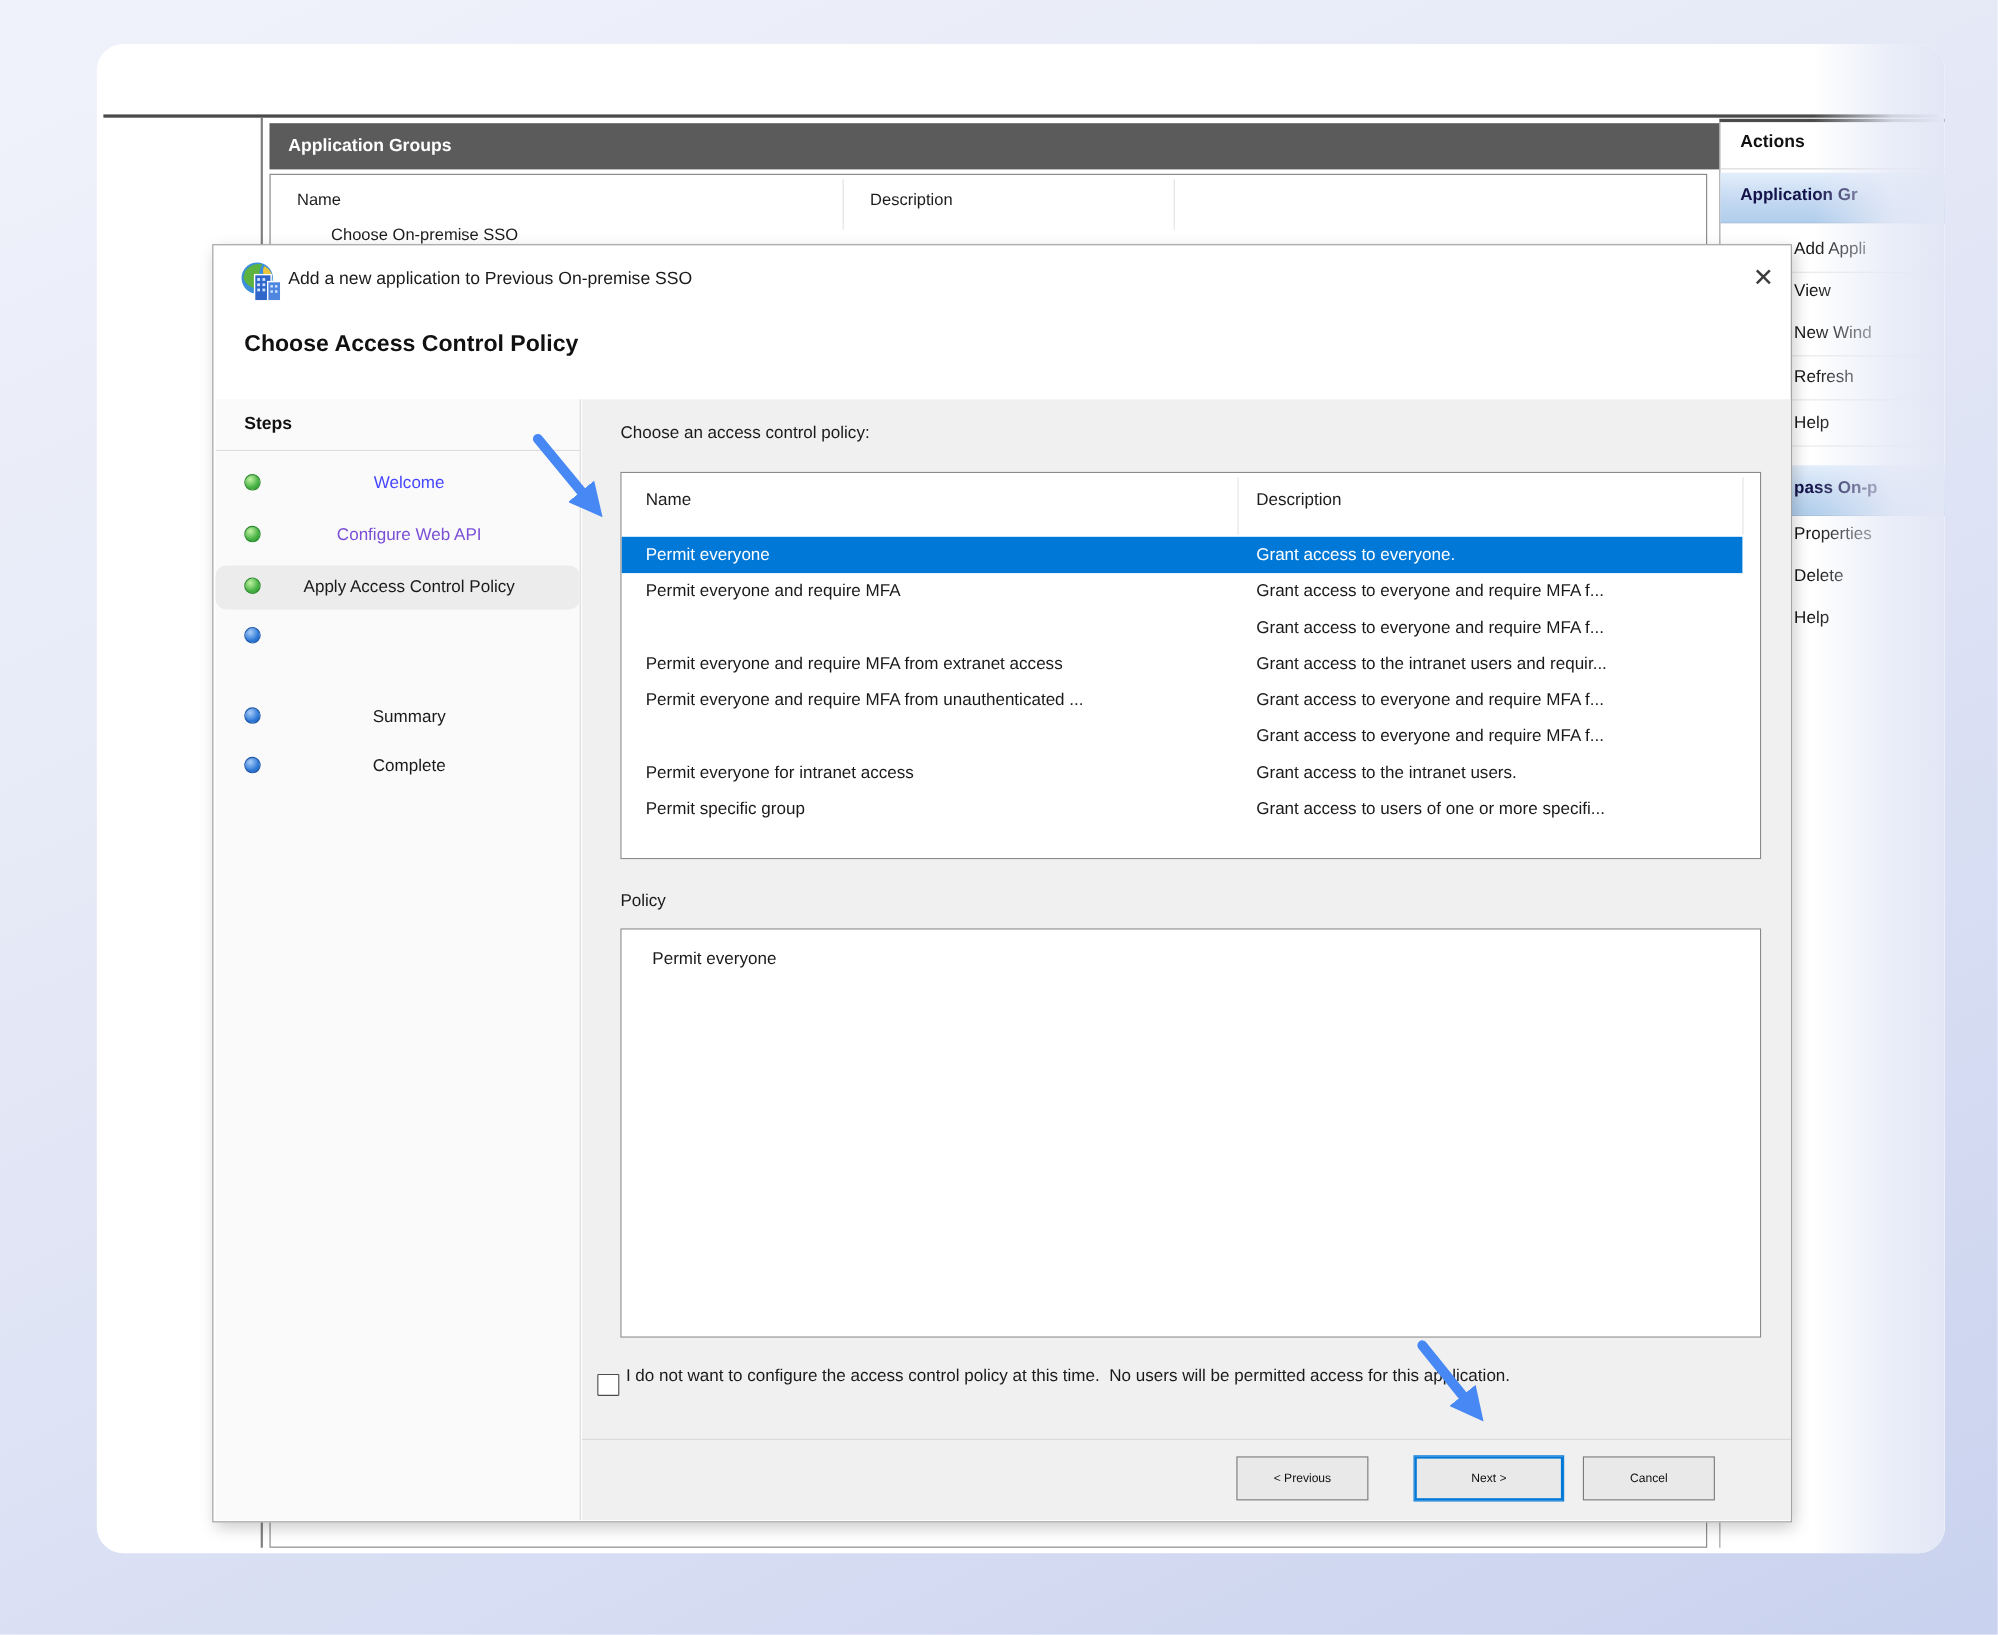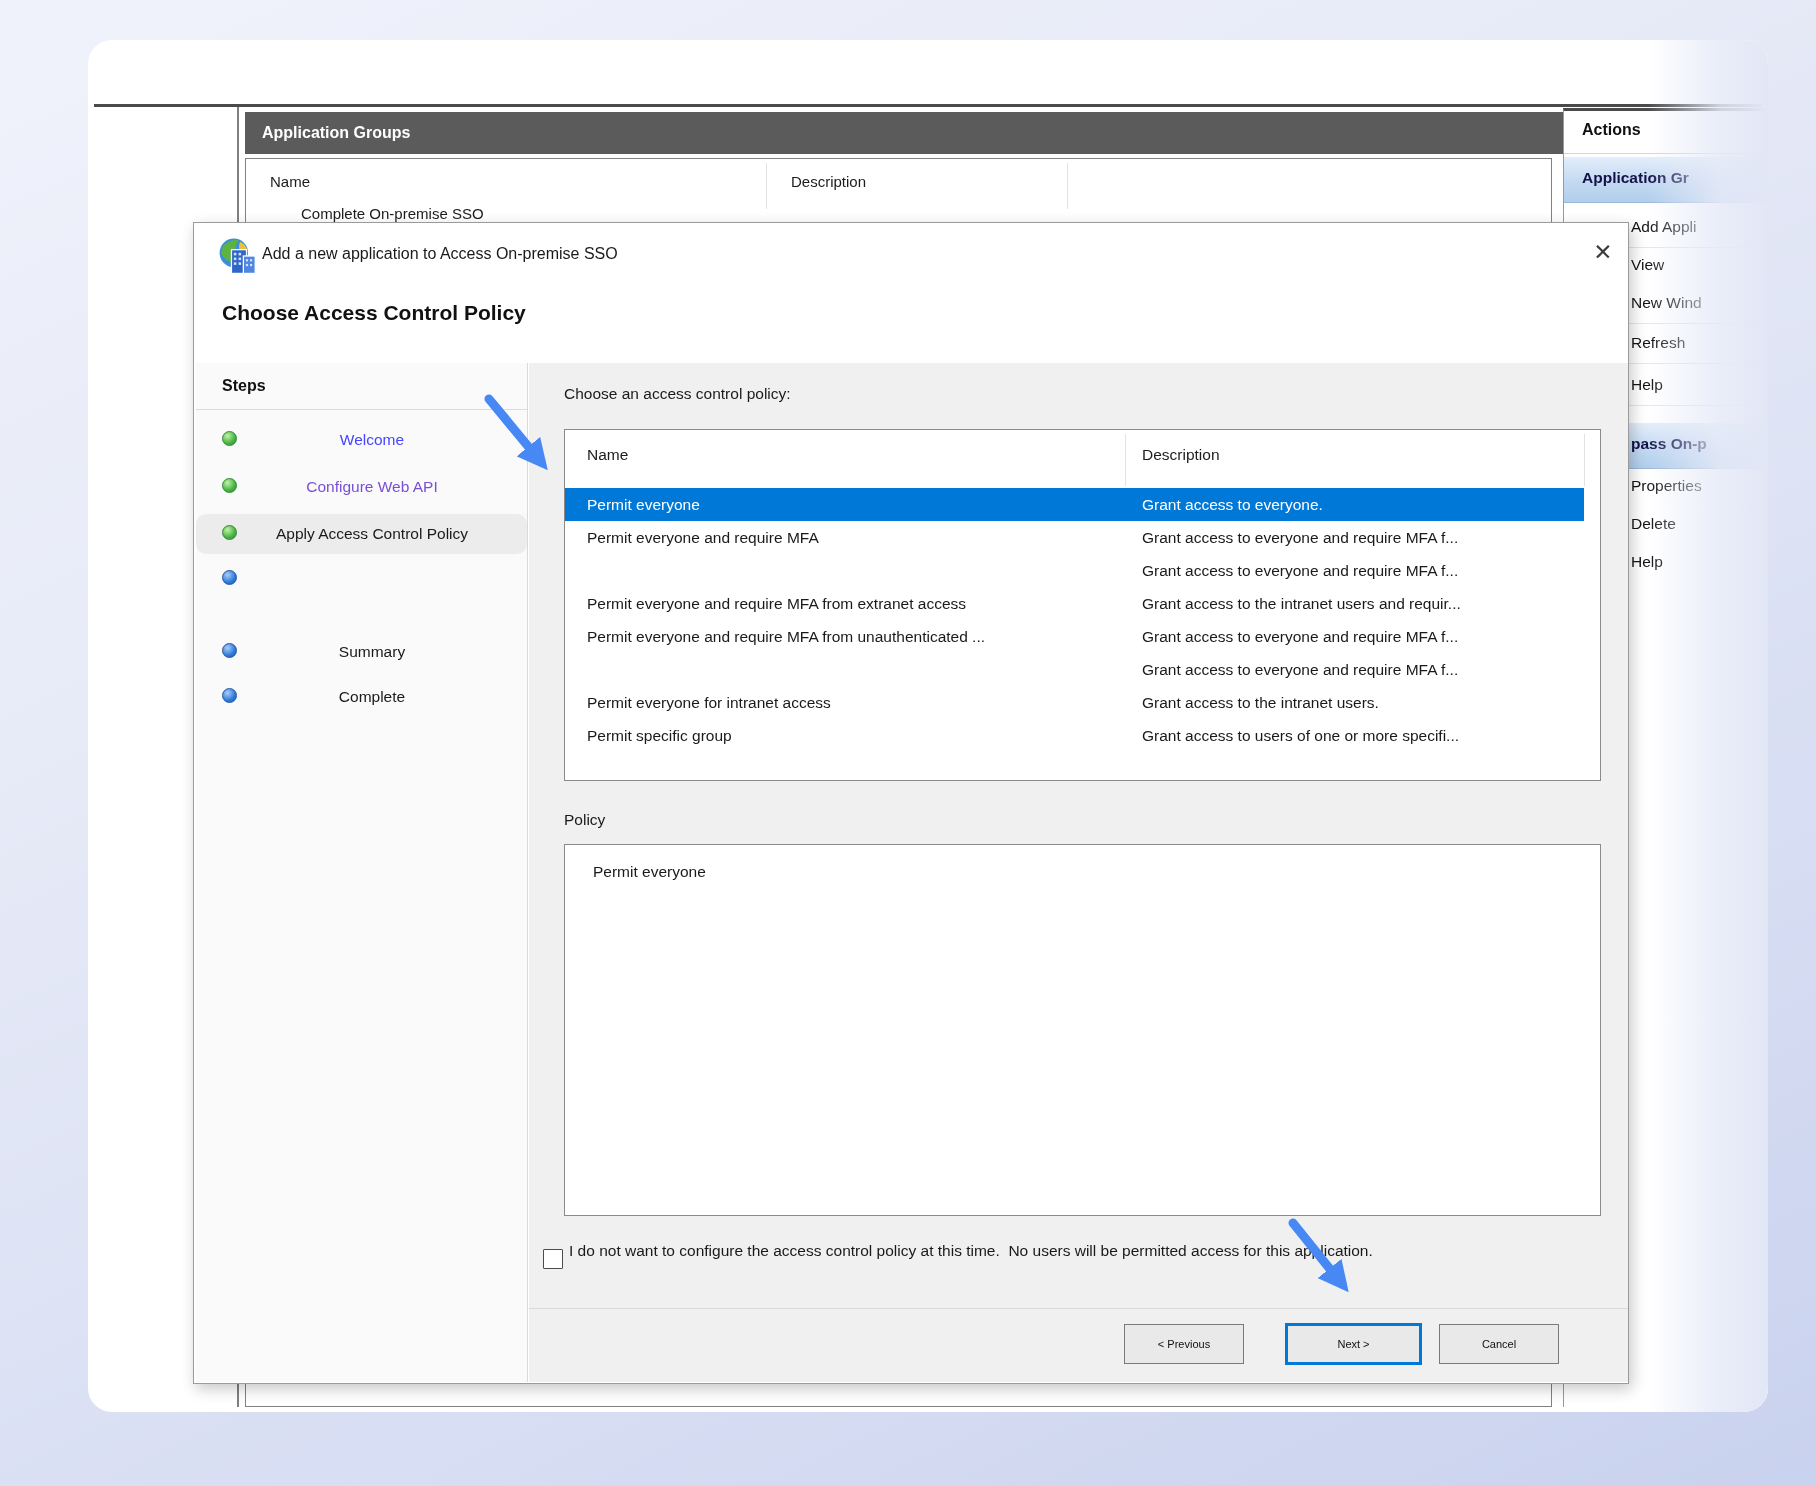--- a/index.html
+++ b/index.html
@@ -98,21 +98,21 @@
     <div class="abs topline"></div>
     <div class="abs tree-border"></div>
 
     <div class="abs ag-header">Application Groups</div>
 
     <div class="abs ag-list">
       <div class="colhead" style="left:24px">Name</div>
       <div class="colhead" style="left:545px">Description</div>
       <div class="colsep" style="left:520px"></div>
       <div class="colsep" style="left:821px"></div>
-      <div class="row-stub">Complete On-premise SSO</div>
+      <div class="row-stub">Choose On-premise SSO</div>
     </div>
 
     <div class="abs actions">
       <div class="actions-title">Actions</div>
       <div class="actions-sep"></div>
 
       <div class="act-bar" style="top:46px">
         <span style="left:18px">Application Gr</span>
       </div>
       <div class="act-item" style="top:97px">Add Appli</div>
@@ -146,21 +146,21 @@
           <rect x="10" y="13" width="1.6" height="1.6"></rect>
             <rect x="13" y="13" width="1.6" height="1.6"></rect>
           <rect x="10" y="16" width="1.6" height="1.6"></rect>
             <rect x="13" y="16" width="1.6" height="1.6"></rect>
           <rect x="17.6" y="14" width="1.4" height="1.4"></rect>
             <rect x="20.2" y="14" width="1.4" height="1.4"></rect>
           <rect x="17.6" y="17" width="1.4" height="1.4"></rect>
             <rect x="20.2" y="17" width="1.4" height="1.4"></rect>
         </g>
       </svg>
-      <div class="dlg-title">Add a new application to Access On-premise SSO</div>
+      <div class="dlg-title">Add a new application to Previous On-premise SSO</div>
       <div class="dlg-close">✕</div>
       <div class="dlg-heading">Choose Access Control Policy</div>
 
       <div class="steps-panel">
         <div class="steps-title">Steps</div>
         <div class="steps-sep"></div>
 
         <div class="step" style="top:64px;height:26px">
           <span class="dot dot-green"></span>
           <span class="lbl step-link-blue">Welcome</span>

